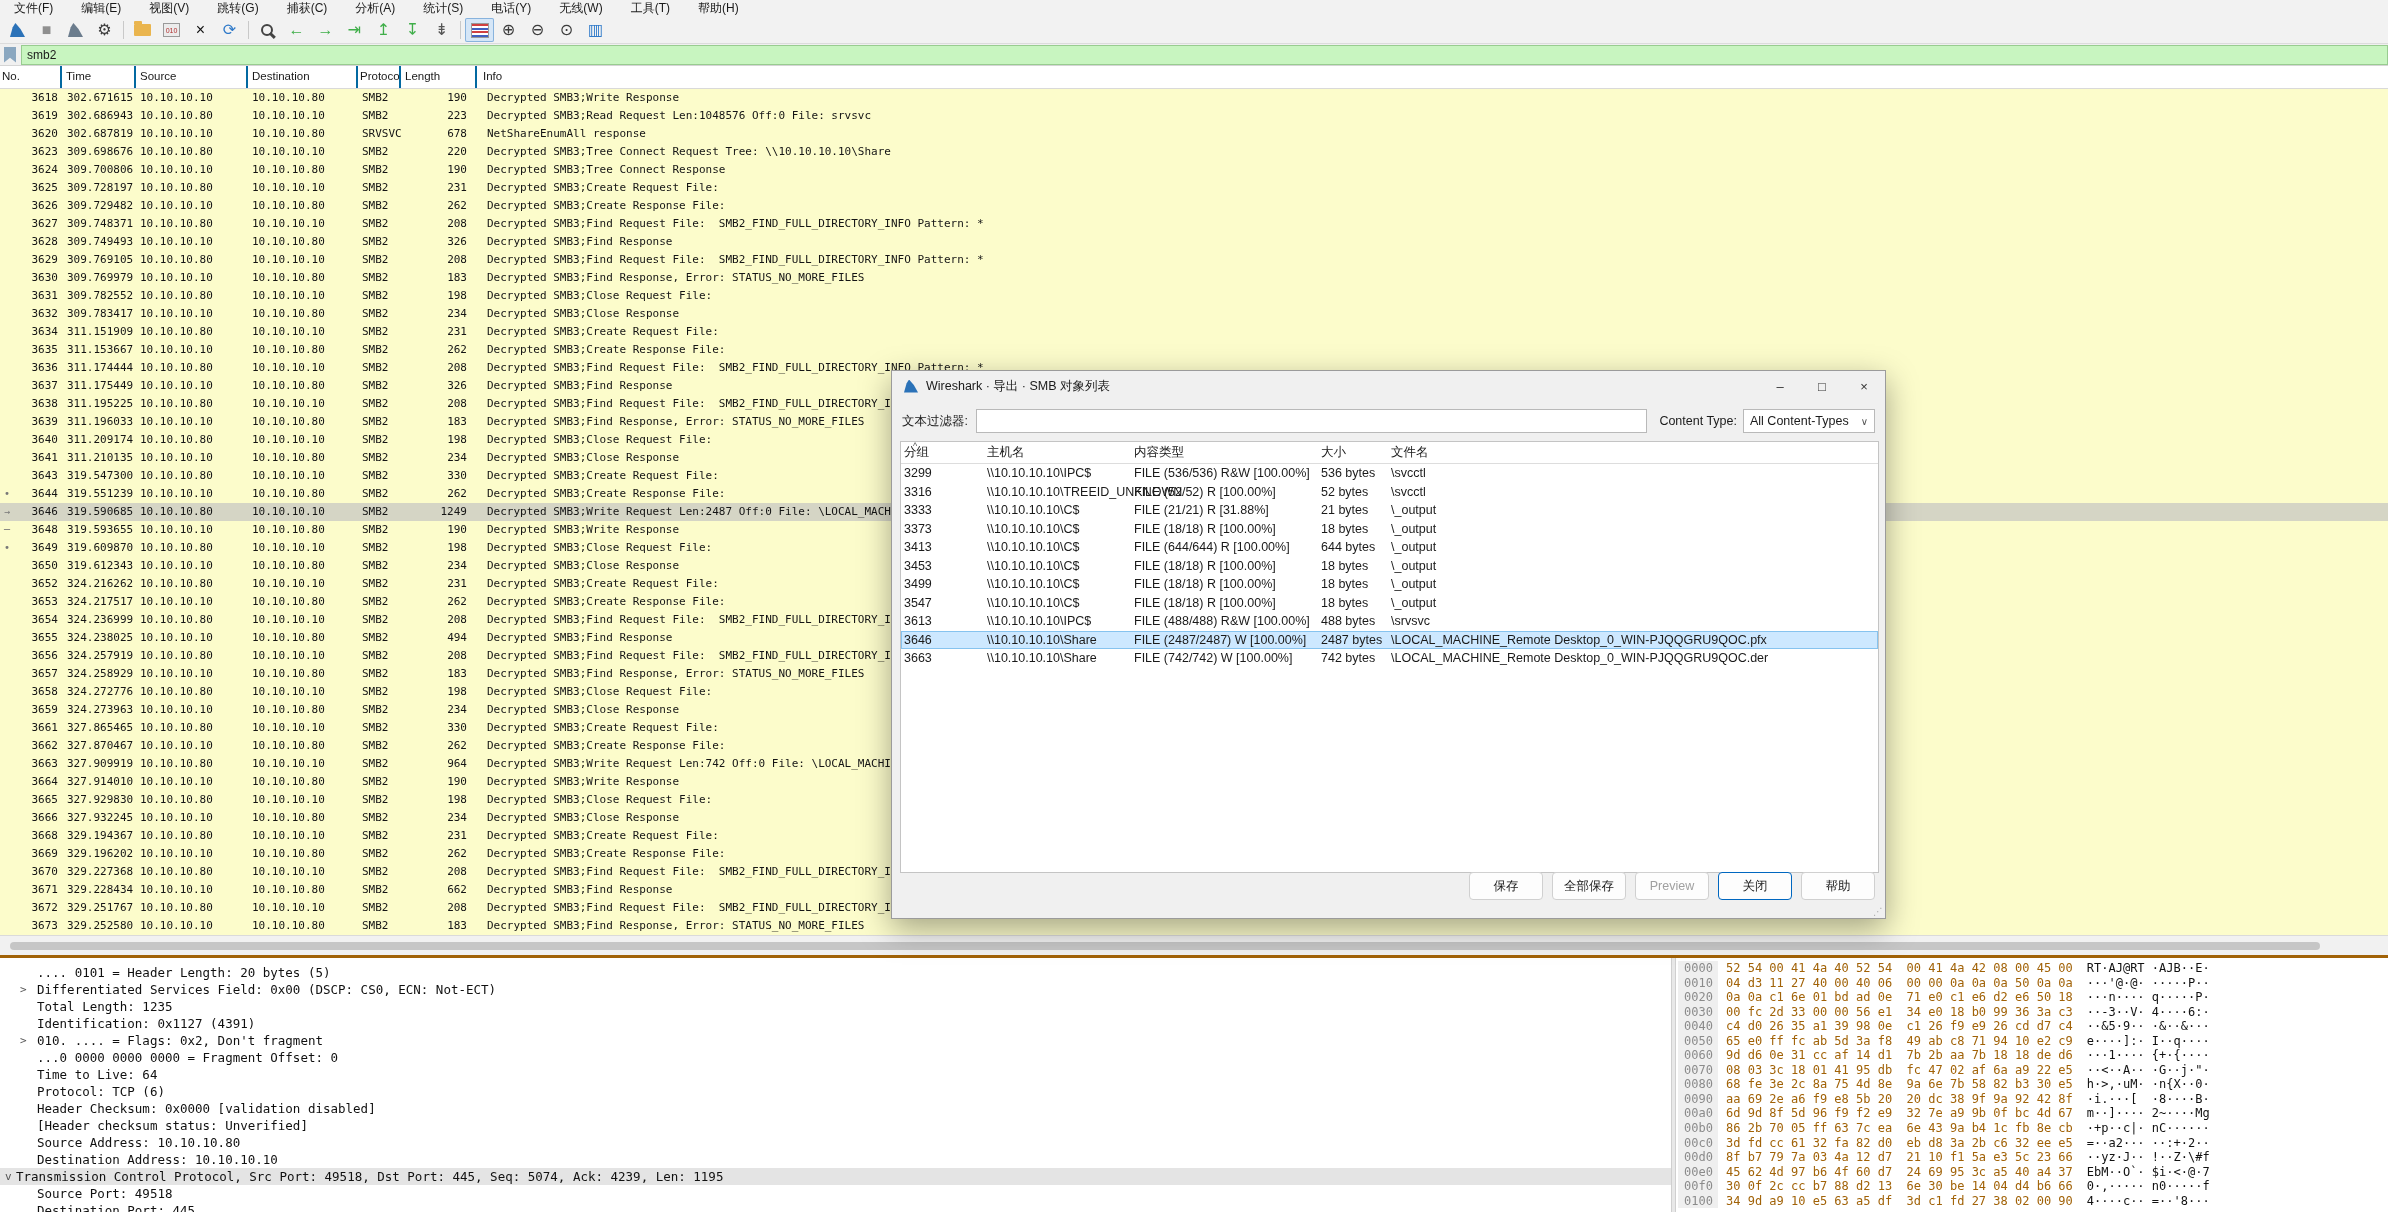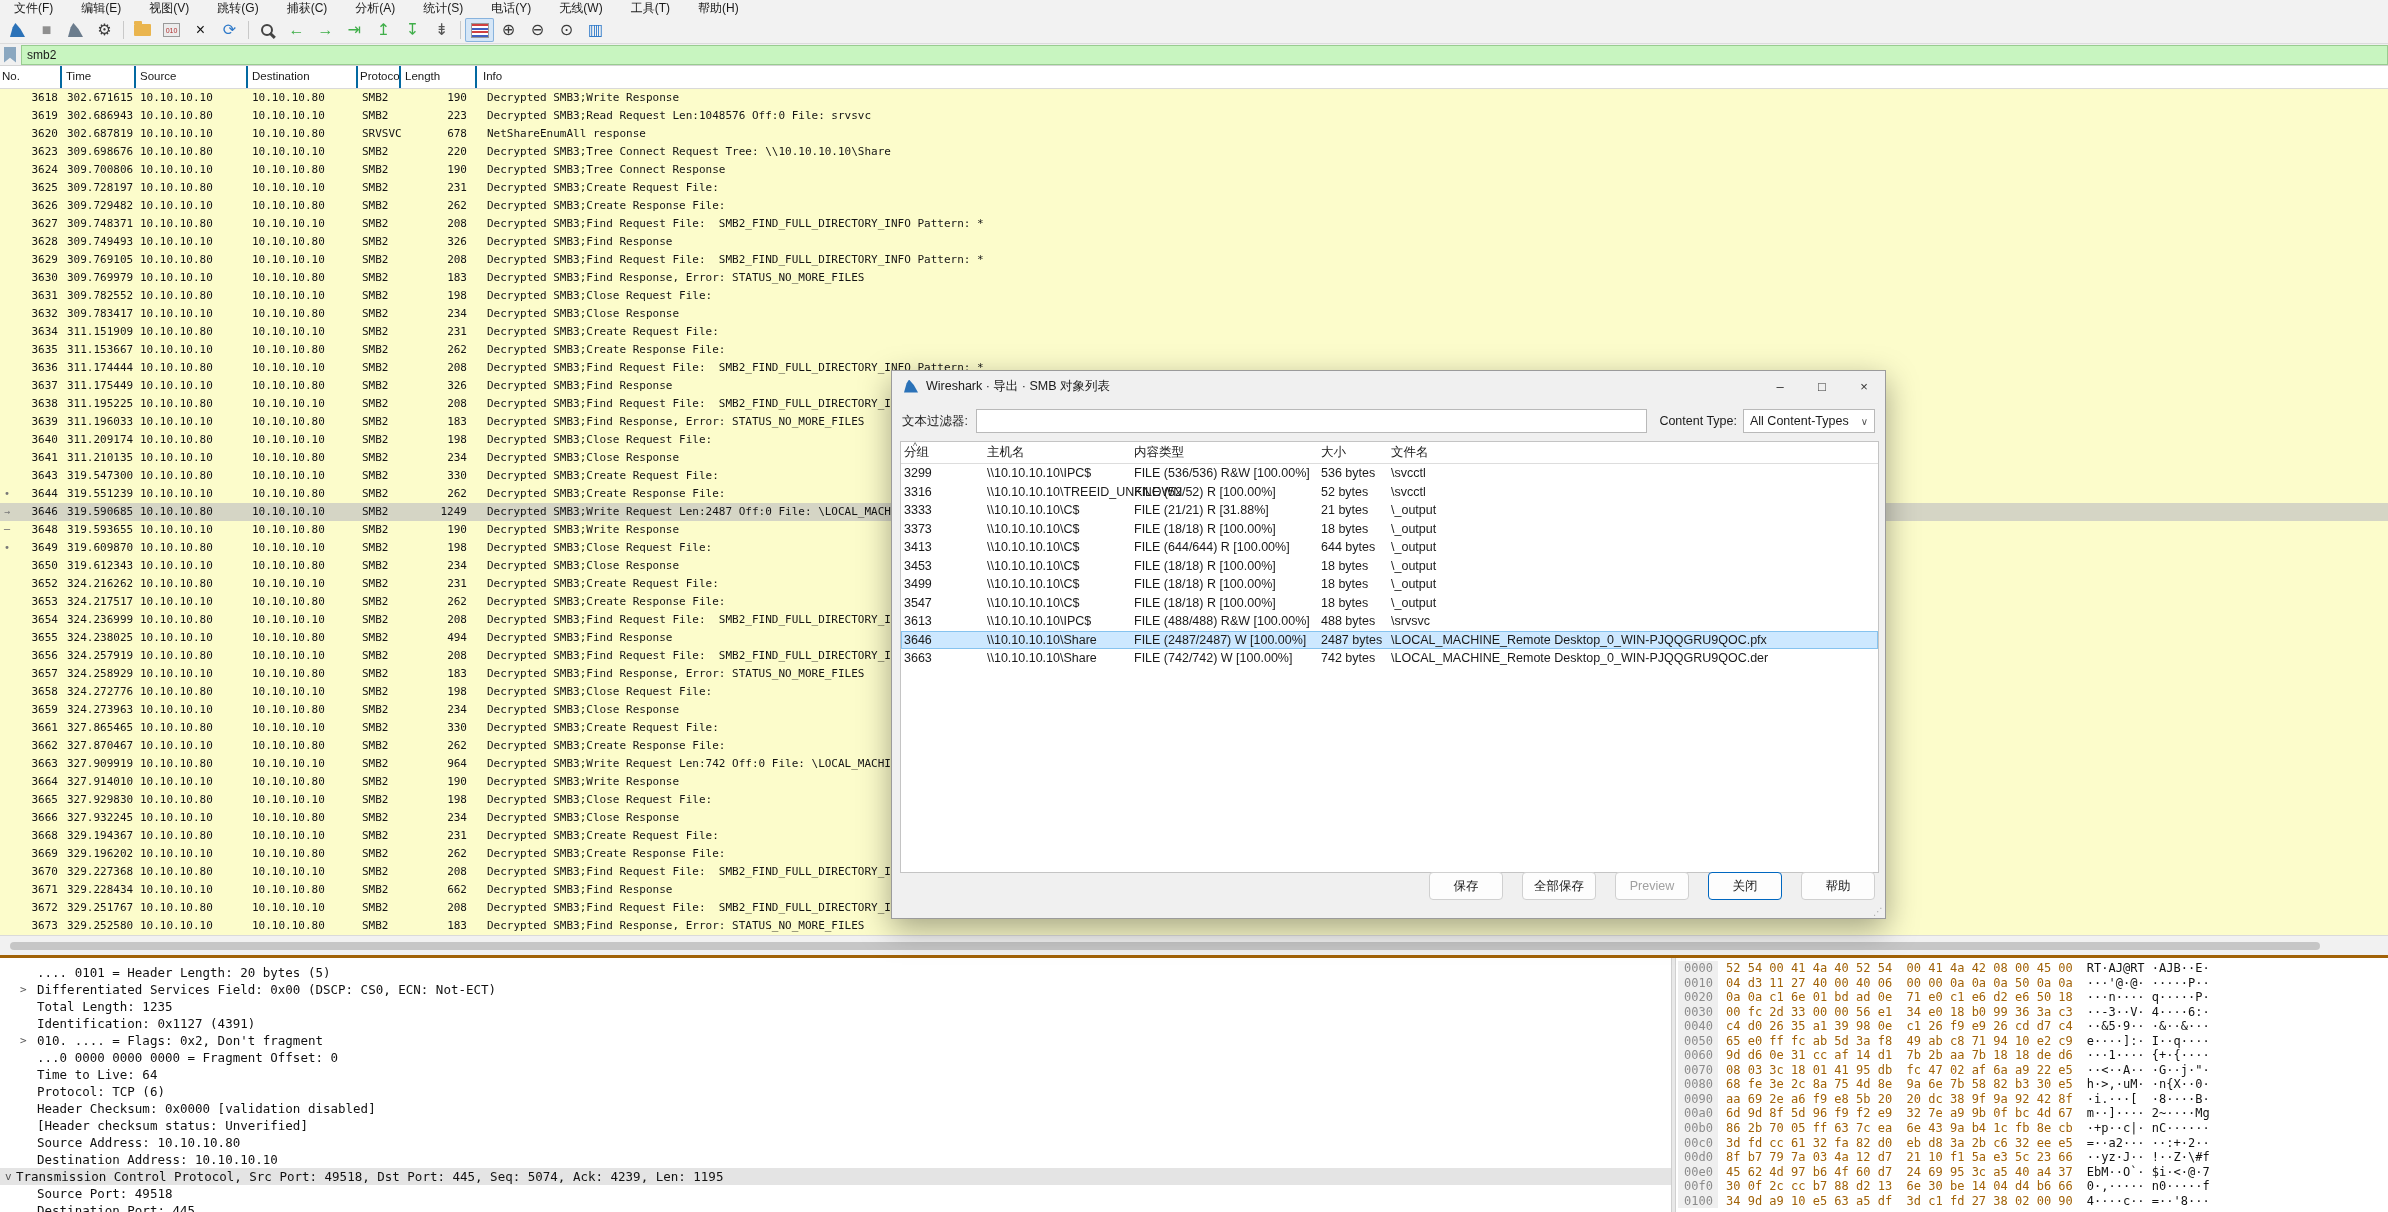--- a/index.html
+++ b/index.html
@@ -96,21 +96,21 @@
                  font-size:12.5px;box-sizing:border-box;white-space:nowrap;}
   #dlg-table{position:absolute;left:8px;top:70px;width:979px;height:432px;background:#fff;
              border:1px solid #c4c4c4;box-sizing:border-box;font-size:12.5px;overflow:hidden;}
   .dlg-hrow{height:21px;line-height:21px;border-bottom:1px solid #dddddd;position:relative;}
   .dhcell{position:absolute;top:0;white-space:pre;}
   #sort-caret{position:absolute;left:12px;top:-6px;font-size:9px;color:#555;}
   .drow{height:18.5px;line-height:18.5px;position:relative;white-space:pre;}
   .drow.sel{background:#cde8ff;box-shadow:inset 0 0 0 1px #86c3ef;}
   .dcell{position:absolute;top:0;}
   .dc0{left:3px;} .dc1{left:38px;margin-left:48px;} .dc2{left:233px;} .dc3{left:420px;} .dc4{left:490px;}
-  #dlg-buttons{position:absolute;right:10px;bottom:10px;height:36px;display:flex;gap:19px;font-size:12.5px;border-radius:6px;}
+  #dlg-buttons{position:absolute;right:10px;bottom:10px;height:36px;display:flex;gap:9px;font-size:12.5px;border-radius:6px;}
   .dbtn{min-width:74px;height:28px;background:#fdfdfd;border:1px solid #d0d0d0;border-radius:4px;
         display:flex;align-items:center;justify-content:center;padding:0 10px;box-sizing:border-box;}
   .dbtn.default{border-color:#0067c0;}
   .dbtn.disabled{color:#a0a0a0;}
   #grip{position:absolute;right:2px;bottom:1px;font-size:10px;color:#b0b0b0;}
 </style>
 </head>
 <body>
 
 <div id="menubar">

